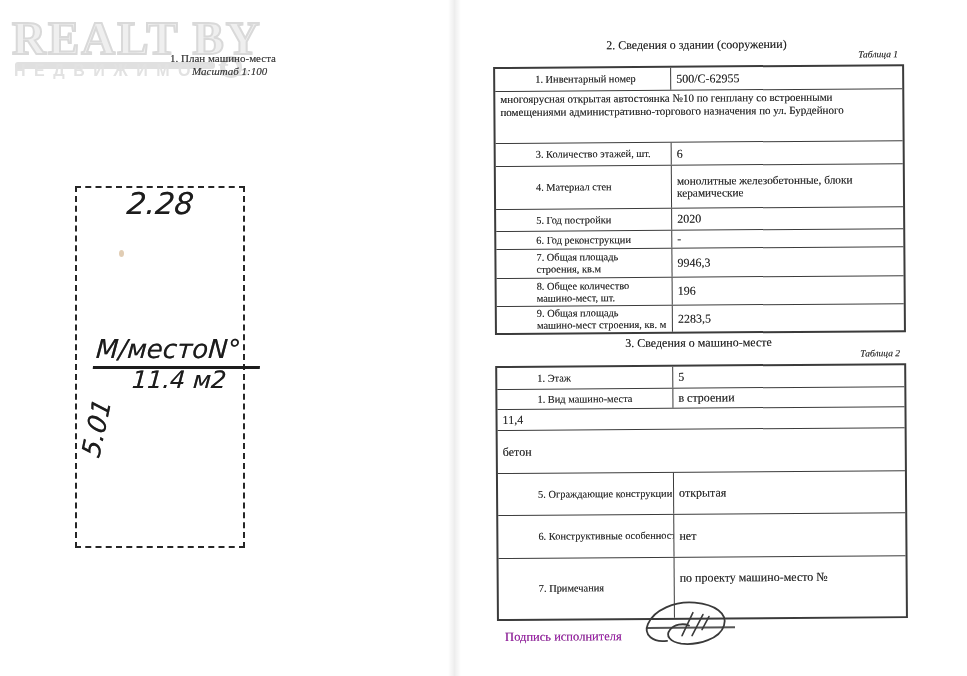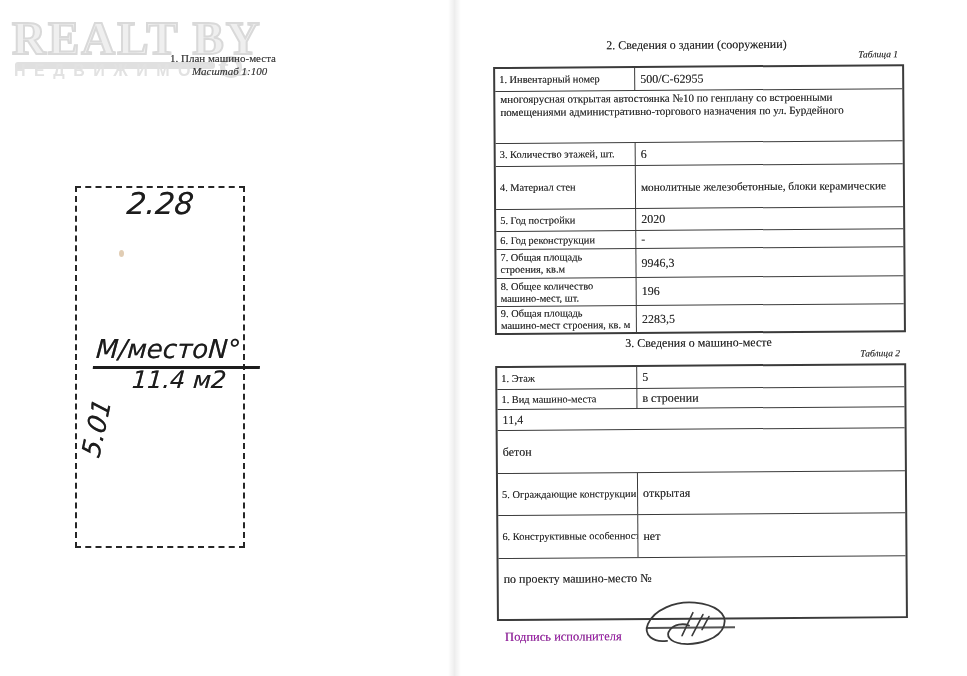--- a/index.html
+++ b/index.html
@@ -37,21 +37,21 @@
   .sheet{position:absolute;left:495px;top:0;width:462px;height:676px;
          transform:rotate(-0.4deg);transform-origin:0 340px;
          text-shadow:0 0 .5px rgba(40,40,40,.6);}
   .sec-title{position:absolute;width:407px;text-align:center;font-size:12px;color:#262626;}
   .sec-cap{position:absolute;width:405px;text-align:right;font-size:9.5px;font-style:italic;color:#2e2e2e;}
   .doc-table{position:absolute;left:0;width:407px;border:2px solid #3b3b3b;background:transparent;}
   .trow{display:flex;border-top:1.4px solid #3b3b3b;box-sizing:border-box;}
   .trow:first-child{border-top:none;}
   .tlabel{width:140px;box-sizing:border-box;border-right:1.4px solid #3b3b3b;
           padding:1px 3px 1px 4px;font-size:10.4px;line-height:11.6px;display:flex;
-          flex-direction:column;justify-content:center;white-space:nowrap;overflow:hidden;}
+          flex-direction:column;justify-content:center;white-space:nowrap;overflow:hidden;margin-left:36px;}
   .tvalue{flex:1;box-sizing:border-box;padding:1px 5px;font-size:12px;display:flex;
           align-items:center;overflow:hidden;}
   .it{}
   .wrapval{font-size:11px;line-height:13px;align-items:flex-start;}
   .vtop{align-items:flex-start;padding-top:13px;}
   
   .r1-1{height:22px}.r1-2{height:52px}.r1-3{height:23px}.r1-4{height:43px}.r1-5{height:22px}
   .r1-6{height:18px}.r1-7{height:29px}.r1-8{height:28px}.r1-9{height:27px}
   
   .r2-1{height:21px}.r2-2{height:20px}.r2-3{height:21px}.r2-4{height:43px}.r2-5{height:42px}
@@ -207,20 +207,23 @@
       </div>
       <div class="trow r2-6">
         <div class="tlabel">
             <span>6. Конструктивные особенности</span>
           </div>
         <div class="tvalue">
             <span>нет</span>
           </div>
       </div>
       <div class="trow r2-7">
+        <div class="tlabel">
+            <span>7. Примечания</span>
+          </div>
         <div class="tvalue vtop">
             <span>по проекту машино-место №</span>
           </div>
       </div>
     </div>
 
     <div class="sign-label">Подпись исполнителя</div>
     <div class="sign-line"></div>
     <svg class="sign-svg" width="100" height="58" viewBox="0 0 100 58">
       <path d="M30 46 C16 48 6 40 11 29 C17 15 38 6 58 8 C78 10 91 19 87 31 C83 44 62 51 44 49 C33 47 28 41 33 35 C37 30 46 28 52 31" fill="none" stroke="#3a3a3a" stroke-width="1.8" stroke-linecap="round"></path>

